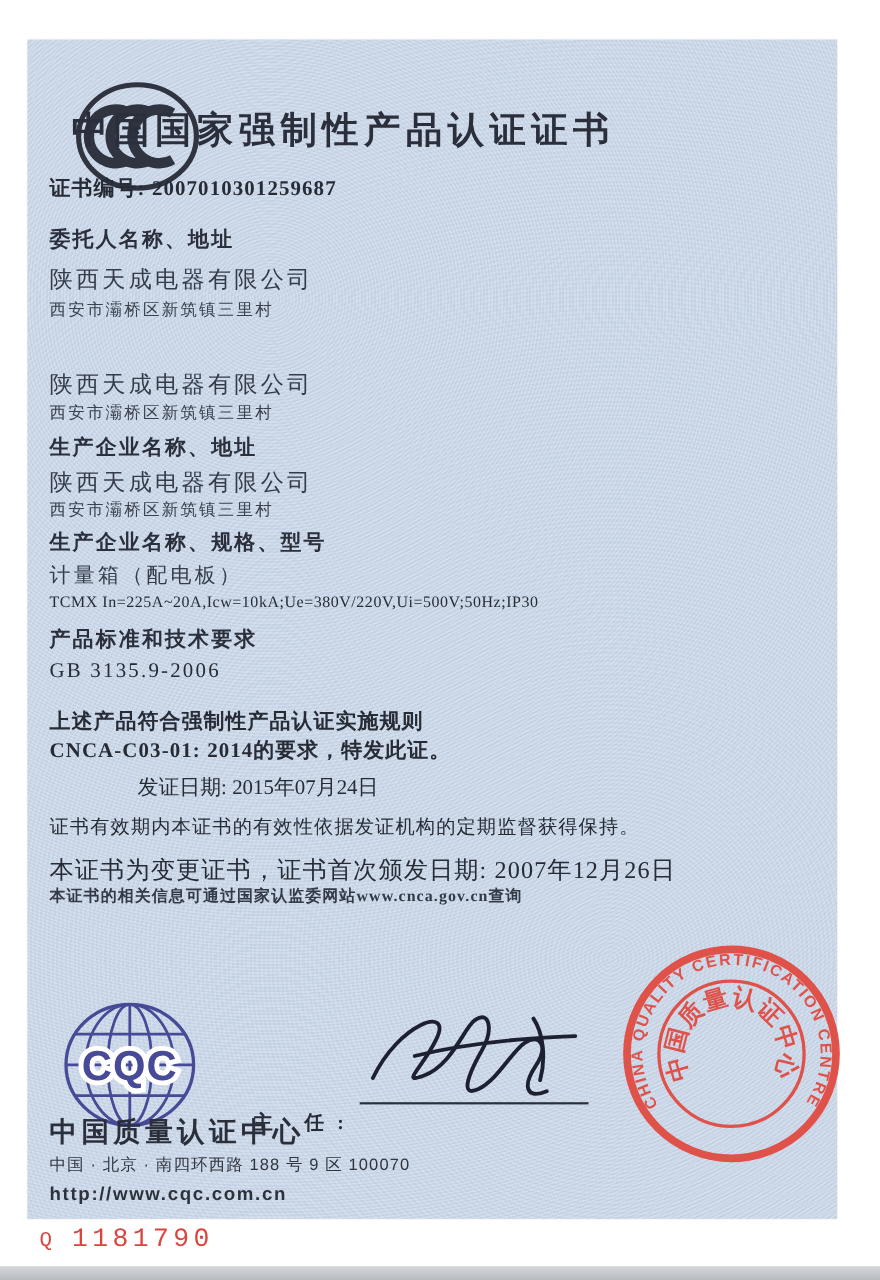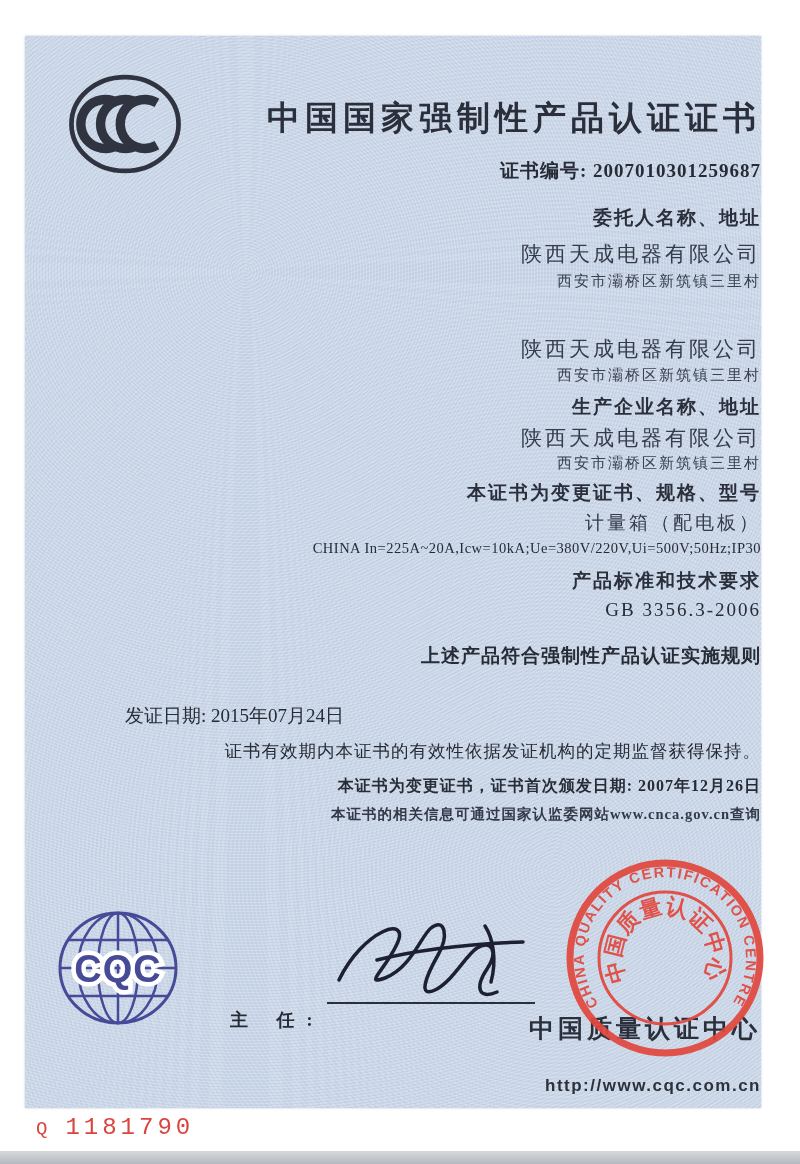--- a/index.html
+++ b/index.html
@@ -9,32 +9,32 @@
     font-family:"Liberation Serif","DejaVu Serif",serif; color:#262b36;
   }
   .paper {
     position:absolute; left:25px; top:36px; width:736px; height:1072px;
     background:
       repeating-radial-gradient(circle at 30% 22%, rgba(255,255,255,0.10) 0 1.5px, rgba(150,172,205,0.10) 1.5px 3px),
       repeating-radial-gradient(circle at 72% 78%, rgba(255,255,255,0.08) 0 2px, rgba(150,172,205,0.08) 2px 4px),
       #ccd8e8;
     box-shadow:0 0 2px rgba(120,140,170,0.5);
   }
-  .line { position:absolute; left:20px; right:0; text-align:right; white-space:nowrap; }
+  .line { position:absolute; left:20px; right:0; text-align:left; white-space:nowrap; }
   .title { left:40px; right:0; font-size:33px; font-weight:bold; letter-spacing:5px; color:#2a2f3b; }
   .certno { font-size:19px; font-weight:bold; letter-spacing:1px; }
   .label { font-size:19px; font-weight:bold; letter-spacing:2px; color:#2a2f3b; }
   .value { font-size:21px; letter-spacing:3px; color:#353b49; }
   .addr  { font-size:15px; letter-spacing:2px; color:#3a404d; }
   .spec  { font-size:14.5px; letter-spacing:0.5px; }
   .gb    { font-size:19px; letter-spacing:2px; }
   .stmt  { font-size:19px; font-weight:bold; letter-spacing:1px; }
   .datefield { position:absolute; font-size:19px; font-weight:normal; white-space:nowrap; }
   .note1 { font-size:17.5px; font-weight:normal; letter-spacing:1px; }
-  .note2 { font-size:16px; font-weight:bold; letter-spacing:1px; }
+  .note2 { font-size:22px; font-weight:normal; letter-spacing:1px; }
   .note3 { font-size:14.5px; font-weight:bold; letter-spacing:1px; color:#333947; }
   .director { position:absolute; left:205px; top:972px; font-size:18px; font-weight:bold; letter-spacing:12px; white-space:nowrap;font-family:Liberation Serif, serif; }
   .sig-wrap { position:absolute; left:300px; top:872px; width:210px; height:100px; }
   .sig-line { position:absolute; left:302px; top:966px; width:208px; height:2px; background:#2a2f3a; }
   .org { font-size:25px; font-weight:bold; letter-spacing:4px; color:#2a2f3b; }
   .address { font-family:"Liberation Sans","DejaVu Sans",sans-serif; font-size:15px; letter-spacing:1px; color:#30353f; }
   .website { font-family:"Liberation Sans","DejaVu Sans",sans-serif; font-size:17px; font-weight:bold; letter-spacing:1.5px; color:#2c313b; }
   .stamp { position:absolute; left:530px; top:812px; width:220px; height:220px; opacity:0.93; }
   .ccc { position:absolute; left:38px; top:34px; width:124px; height:108px; }
   .cqc { position:absolute; left:30px; top:866px; width:126px; height:132px; }
@@ -72,28 +72,29 @@
   <div class="line value" style="top:204px">陕西天成电器有限公司</div>
   <div class="line addr" style="top:236px">西安市灞桥区新筑镇三里村</div>
 
   <div class="line value" style="top:299px">陕西天成电器有限公司</div>
   <div class="line addr" style="top:330px">西安市灞桥区新筑镇三里村</div>
 
   <div class="line label" style="top:358px">生产企业名称、地址</div>
   <div class="line value" style="top:388px">陕西天成电器有限公司</div>
   <div class="line addr" style="top:418px">西安市灞桥区新筑镇三里村</div>
 
-  <div class="line label" style="top:444px">本证书为变更证书、规格、型号</div>
+  <div class="line label" style="top:444px">生产企业名称、规格、型号</div>
   <div class="line value" style="top:474px; font-size:19px;">计量箱（配电板）</div>
-  <div class="line spec" style="top:504px">CHINA In=225A~20A,Icw=10kA;Ue=380V/220V,Ui=500V;50Hz;IP30</div>
+  <div class="line spec" style="top:504px">TCMX In=225A~20A,Icw=10kA;Ue=380V/220V,Ui=500V;50Hz;IP30</div>
 
   <div class="line label" style="top:532px">产品标准和技术要求</div>
-  <div class="line gb" style="top:563px">GB 3356.3-2006</div>
+  <div class="line gb" style="top:563px">GB 3135.9-2006</div>
 
   <div class="line stmt" style="top:607px">上述产品符合强制性产品认证实施规则</div>
+  <div class="line stmt" style="top:633px">CNCA-C03-01: 2014的要求，特发此证。</div>
 
   <div class="datefield" style="left:100px; top:667px">
     <span>发证日期:</span>
     <span>2015年07月24日</span>
   </div>
 
   <div class="line note1" style="top:703px">证书有效期内本证书的有效性依据发证机构的定期监督获得保持。</div>
   <div class="line note2" style="top:740px">本证书为变更证书，证书首次颁发日期: 2007年12月26日</div>
   <div class="line note3" style="top:769px">本证书的相关信息可通过国家认监委网站www.cnca.gov.cn查询</div>
 
@@ -118,20 +119,21 @@
       <g fill="none" stroke="#1c2030" stroke-width="3.5" stroke-linecap="round">
         <path d="M14,72 C38,22 86,6 72,36 C60,62 38,78 60,70 C86,60 96,28 106,20 C120,9 124,28 113,47 C100,70 93,90 110,82 C128,73 140,48 152,40 C166,31 174,43 162,61 C150,79 153,92 172,84"></path>
         <path d="M52,52 C92,42 140,36 198,34"></path>
         <path d="M160,18 C168,30 172,52 166,74"></path>
       </g>
     </svg>
   </div>
   <div class="sig-line"></div>
 
   <div class="line org" style="top:976px">中国质量认证中心</div>
+  <div class="line address" style="top:1014px">中国 · 北京 · 南四环西路 188 号 9 区 100070</div>
   <div class="line website" style="top:1040px">http://www.cqc.com.cn</div>
 
   <div class="stamp">
     <svg viewBox="0 0 220 220" width="220" height="220">
       <defs>
         <path id="arcOuter" d="M 43.6,156.5 A 81,81 0 1 1 176.4,156.5"></path>
         <path id="arcInner" d="M 71.9,132 A 44,44 0 1 1 148.1,132"></path>
       </defs>
       <circle cx="110" cy="110" r="95" fill="none" stroke="#e1483e" stroke-width="7"></circle>
       <circle cx="110" cy="110" r="66" fill="none" stroke="#e1483e" stroke-width="3"></circle>

